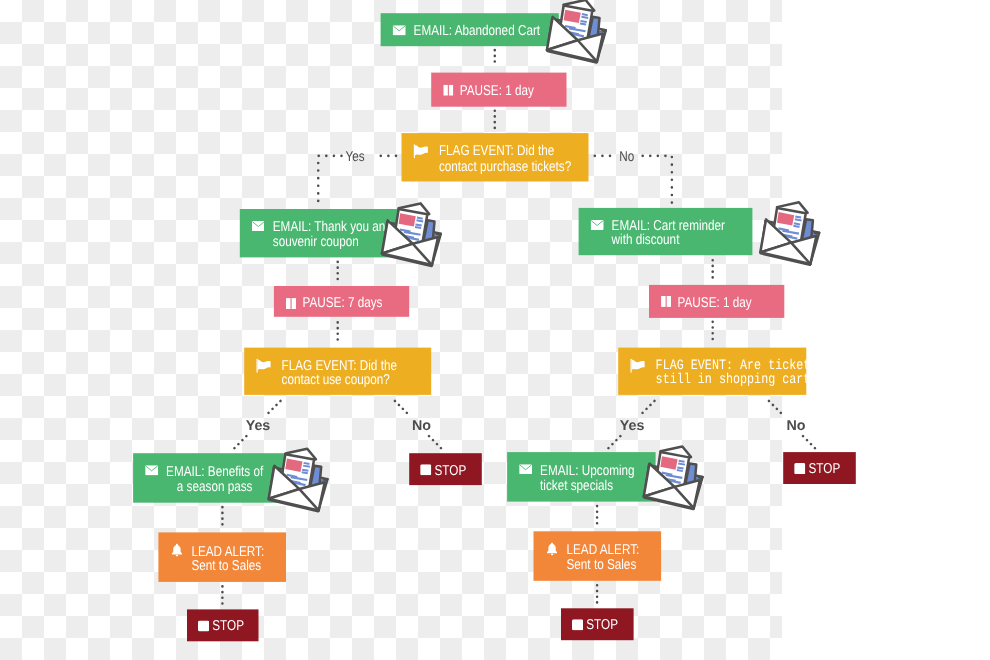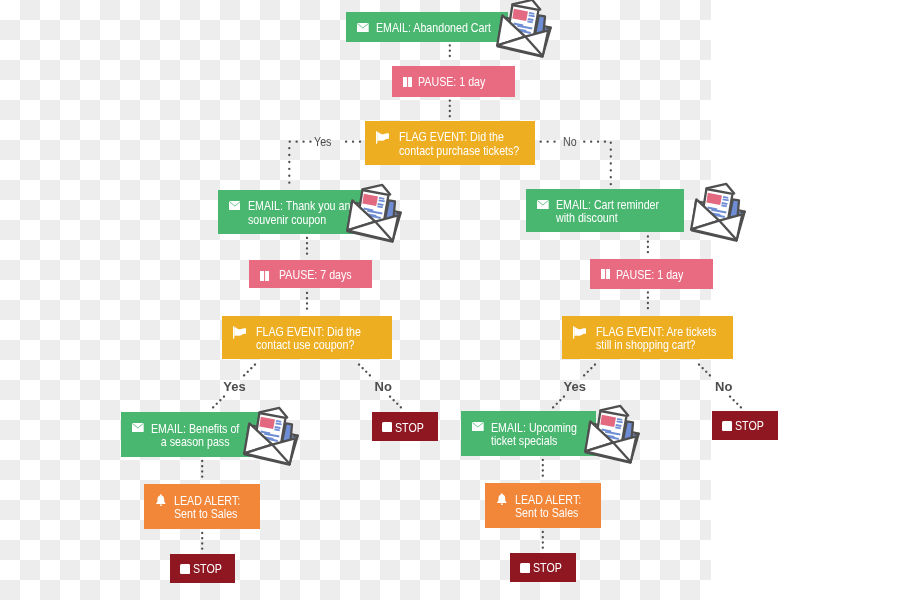--- a/index.html
+++ b/index.html
@@ -84,21 +84,21 @@
 souvenir coupon</span>
       </div>
       <div class="node node-email" style="left: 526px; top: 188.5px; width: 158px; height: 43.7px; background: rgb(74, 183, 113); padding-left: 30.3px;">
         <span class="ico" style="color: rgb(74, 183, 113); left: 10.9px; top: 11px;"><svg width="11.7" height="9.2" viewBox="0 0 117 92">
             <path fill="#fff" d="M9 0h99a9 9 0 0 1 9 9v74a9 9 0 0 1-9 9H9a9 9 0 0 1-9-9V9a9 9 0 0 1 9-9z"></path>
             <path fill="none" stroke="currentColor" stroke-width="8" stroke-linecap="round" stroke-linejoin="round" d="M7 8 L58.5 50 L110 8"></path>
           </svg></span>
         <span class="txt">EMAIL: Cart reminder
 with discount</span>
       </div>
-      <div class="node node-pause" style="left: 248.9px; top: 259.8px; width: 123.6px; height: 27.9px; background: rgb(233, 107, 129); padding-left: 25.8px; justify-content: center;">
+      <div class="node node-pause" style="left: 248.9px; top: 259.8px; width: 123.6px; height: 27.9px; background: rgb(233, 107, 129); padding-left: 25.8px;">
         <span class="ico" style="color: rgb(233, 107, 129); left: 10.7px; top: 10.8px;"><svg width="9.2" height="10" viewBox="0 0 92 100">
             <rect x="0" y="0" width="41" height="100" fill="#fff"></rect>
             <rect x="51" y="0" width="41" height="100" fill="#fff"></rect>
           </svg></span>
         <span class="txt">PAUSE: 7 days</span>
       </div>
       <div class="node node-pause" style="left: 590.2px; top: 258.5px; width: 123px; height: 30px; background: rgb(233, 107, 129); padding-left: 25.8px;">
         <span class="ico" style="color: rgb(233, 107, 129); left: 10.7px; top: 10.8px;"><svg width="9.2" height="10" viewBox="0 0 92 100">
             <rect x="0" y="0" width="41" height="100" fill="#fff"></rect>
             <rect x="51" y="0" width="41" height="100" fill="#fff"></rect>
@@ -106,21 +106,21 @@
         <span class="txt">PAUSE: 1 day</span>
       </div>
       <div class="node node-flag" style="left: 222px; top: 315.7px; width: 170px; height: 43.8px; background: rgb(238, 174, 34); padding-left: 34px;">
         <span class="ico" style="color: rgb(238, 174, 34); left: 10.7px; top: 10.25px;"><svg width="14.4" height="12.8" viewBox="0 0 145 128">
             <rect x="0" y="0" width="13" height="128" rx="5" fill="#fff"></rect>
             <path fill="#fff" d="M13 14 C28 2 40 32 62 33 C84 34 102 16 131 25 L131 80 C104 71 85 97 62 98 C40 99 28 88 13 104 Z"></path>
           </svg></span>
         <span class="txt">FLAG EVENT: Did the
 contact use coupon?</span>
       </div>
-      <div class="node node-flag" style="left: 562px; top: 315.7px; width: 171px; height: 43.8px; background: rgb(238, 174, 34); padding-left: 34px;">
+      <div class="node node-flag" style="left: 562px; top: 315.7px; width: 171px; height: 43.8px; background: rgb(238, 174, 34); padding-left: 34px; font-family: Liberation Mono, monospace;">
         <span class="ico" style="color: rgb(238, 174, 34); left: 10.7px; top: 10.25px;"><svg width="14.4" height="12.8" viewBox="0 0 145 128">
             <rect x="0" y="0" width="13" height="128" rx="5" fill="#fff"></rect>
             <path fill="#fff" d="M13 14 C28 2 40 32 62 33 C84 34 102 16 131 25 L131 80 C104 71 85 97 62 98 C40 99 28 88 13 104 Z"></path>
           </svg></span>
         <span class="txt">FLAG EVENT: Are tickets
 still in shopping cart?</span>
       </div>
       <div class="node node-email" style="left: 121px; top: 412px; width: 138px; height: 45px; background: rgb(74, 183, 113); padding-left: 30.3px; text-align: center;">
         <span class="ico" style="color: rgb(74, 183, 113); left: 10.9px; top: 11px;"><svg width="11.7" height="9.2" viewBox="0 0 117 92">
             <path fill="#fff" d="M9 0h99a9 9 0 0 1 9 9v74a9 9 0 0 1-9 9H9a9 9 0 0 1-9-9V9a9 9 0 0 1 9-9z"></path>

